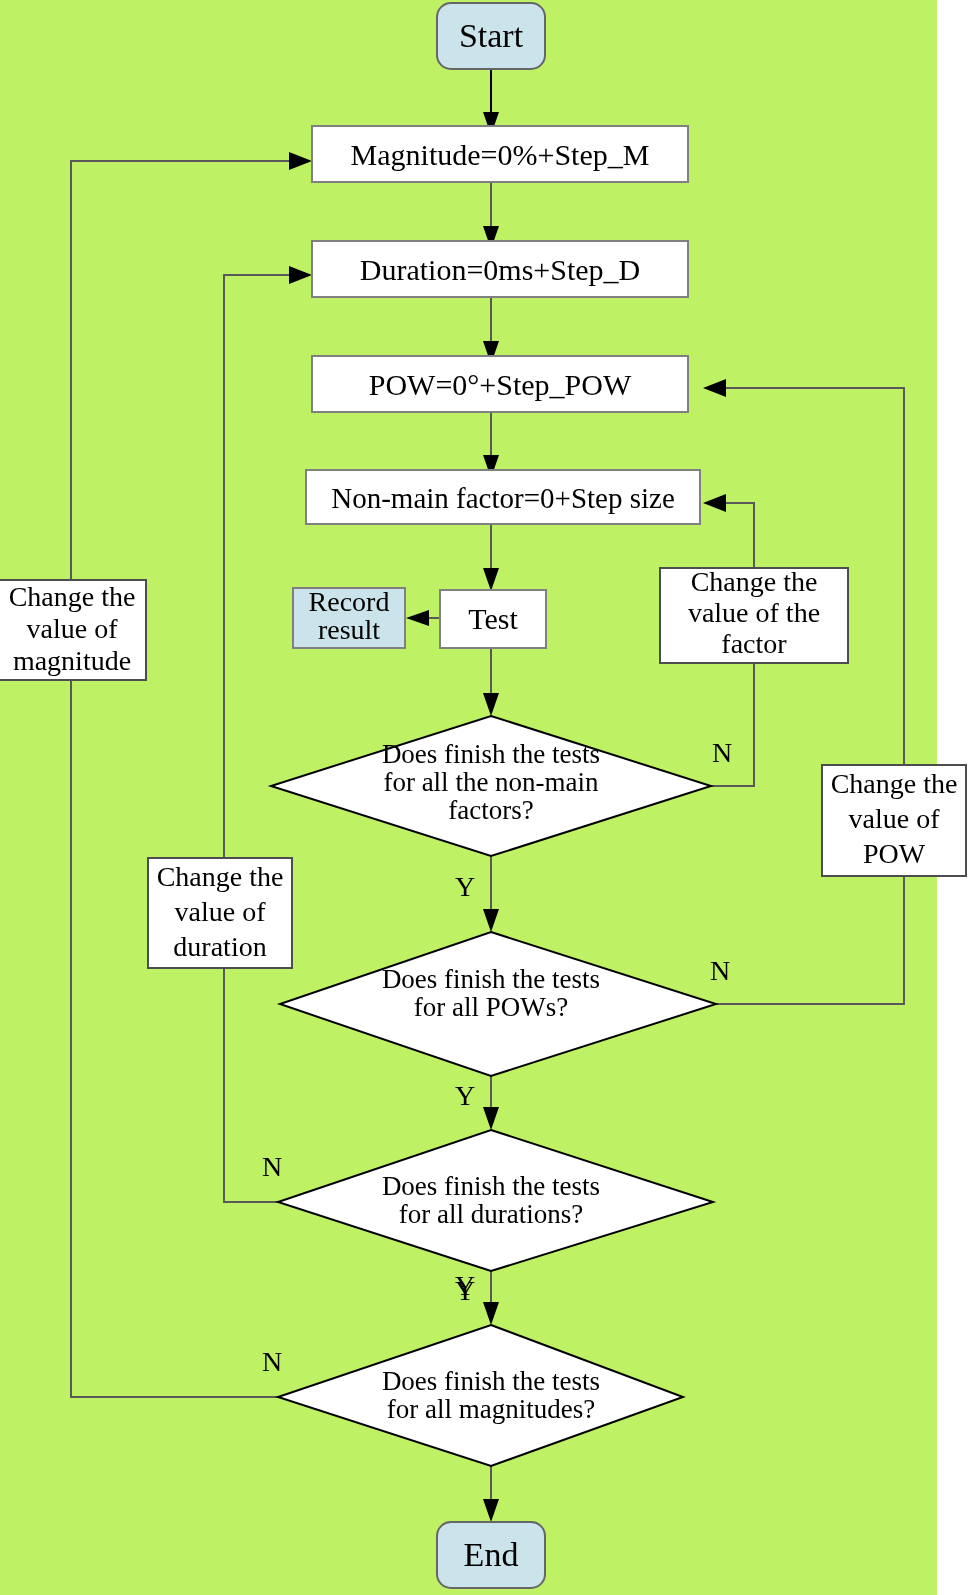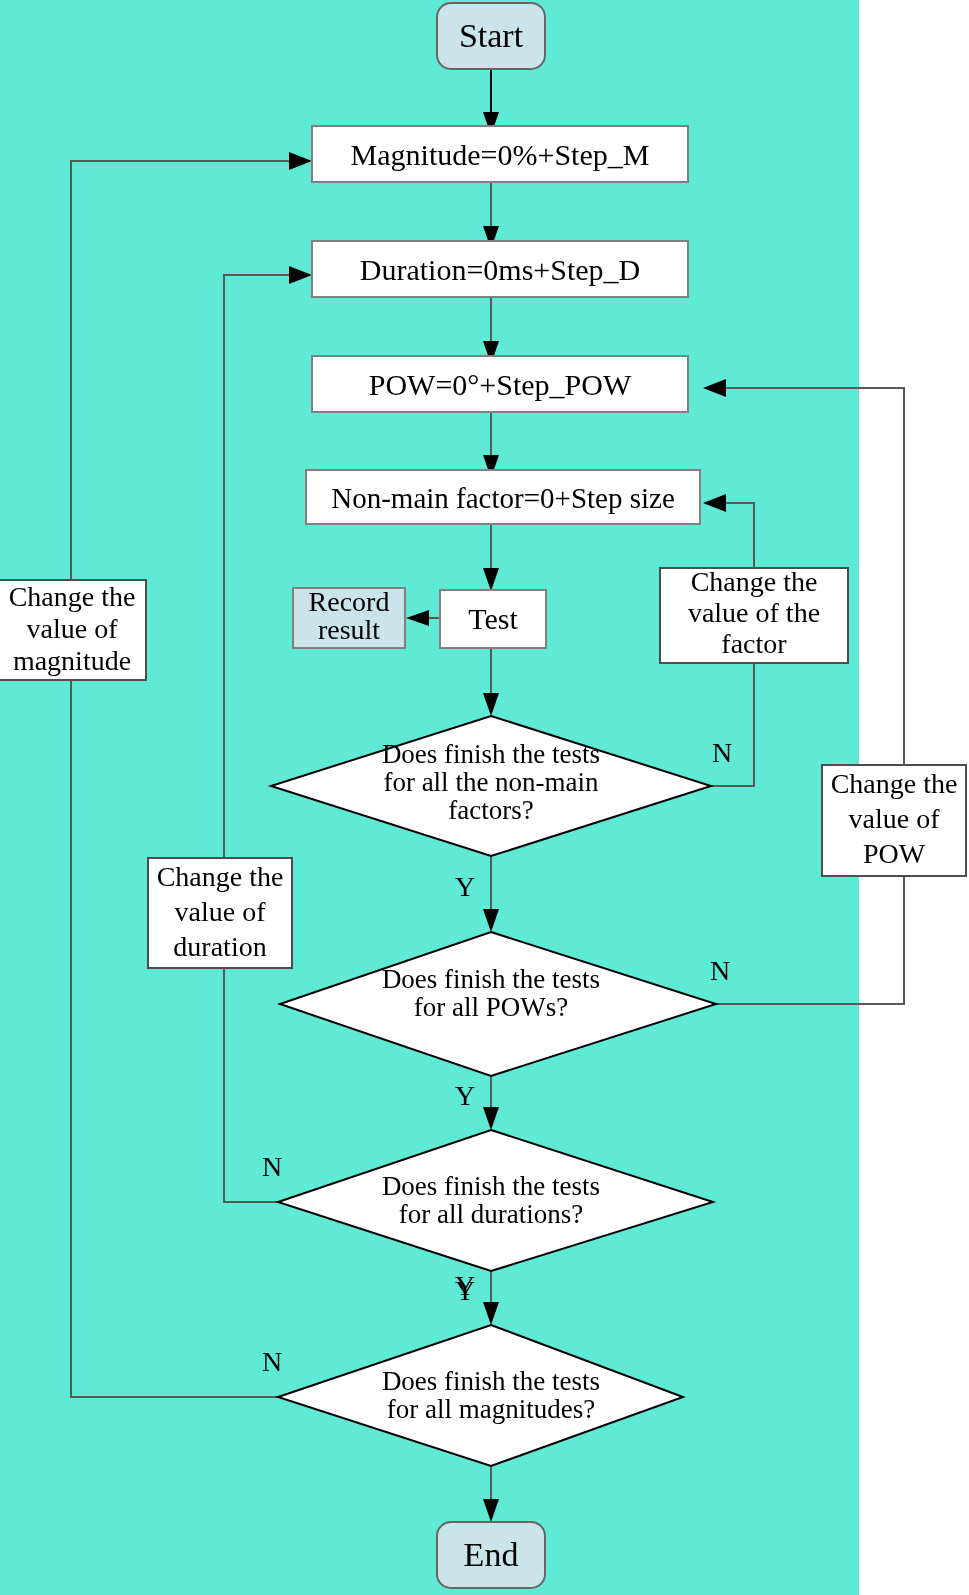--- a/index.html
+++ b/index.html
@@ -2,23 +2,23 @@
 <html><head>
 <meta charset="utf-8">
 <style>
   html, body {
     margin: 0;
     padding: 0;
     background: #ffffff;
   }
   #chart-root {
     position: relative;
-    width: 859px;
+    width: 937px;
     height: 1595px;
-    background: #5eead4;
+    background: #bef264;
     font-family: "Liberation Serif", serif;
   }
   svg.flow {
     display: block;
     width: 969px;
     height: 1595px;
   }
   .node-rect {
     fill: #ffffff;
     stroke: #808080;

